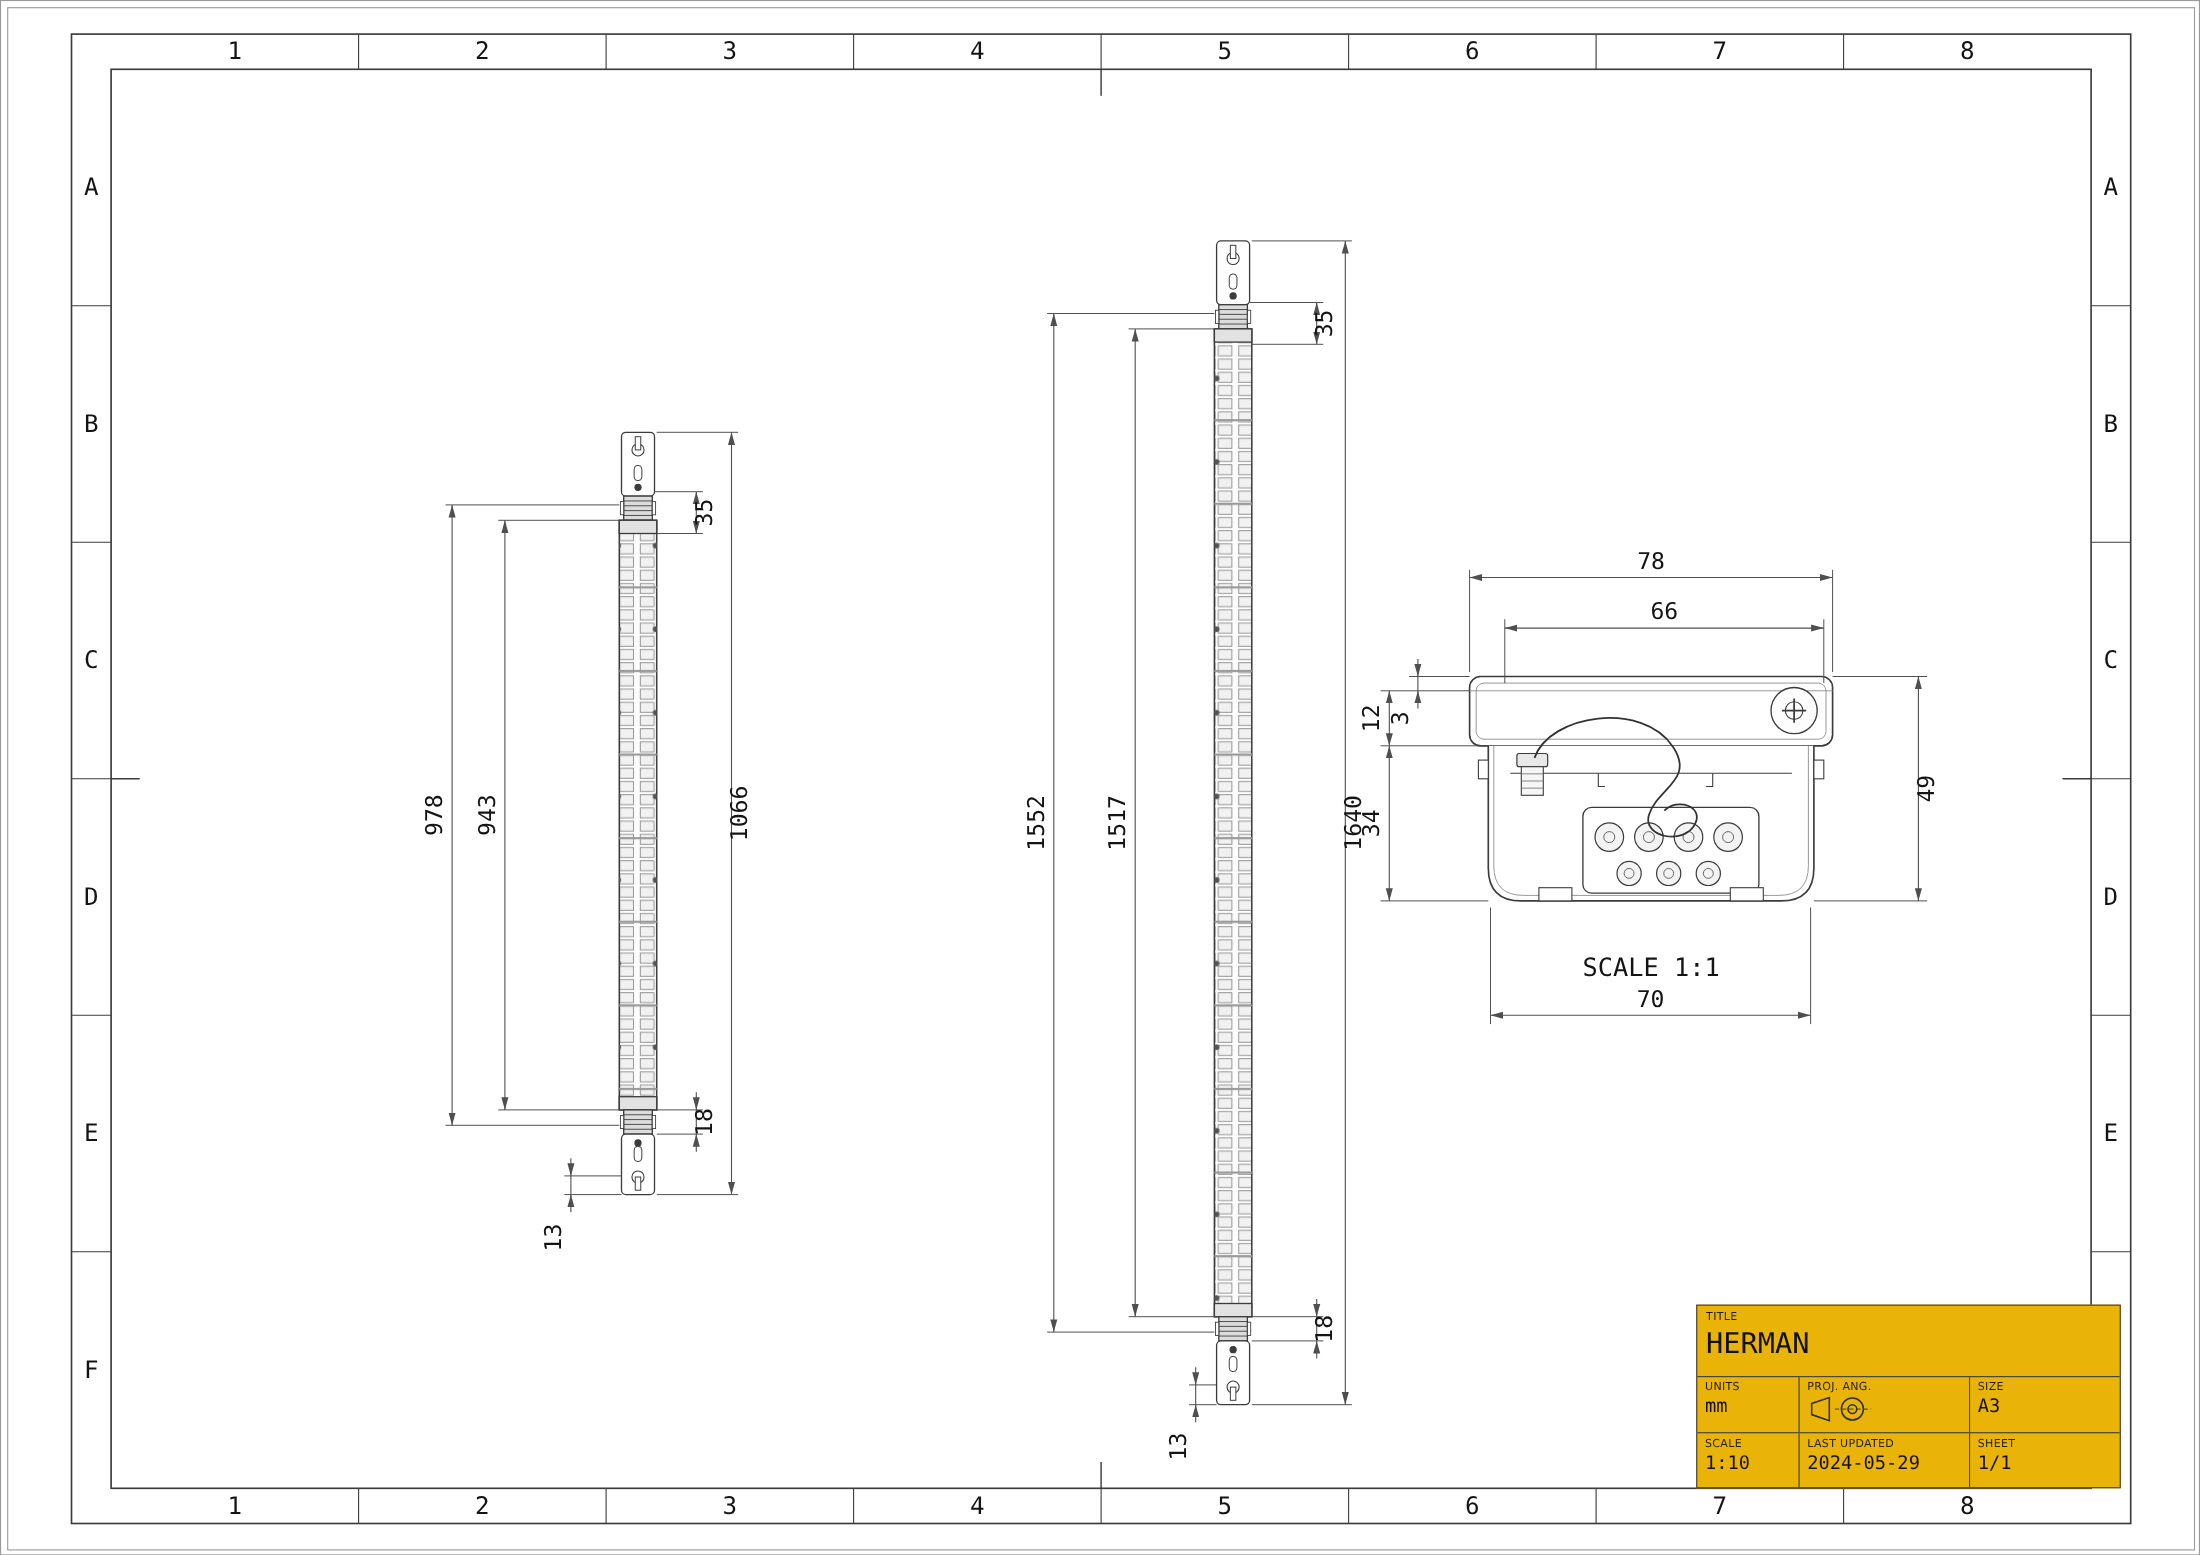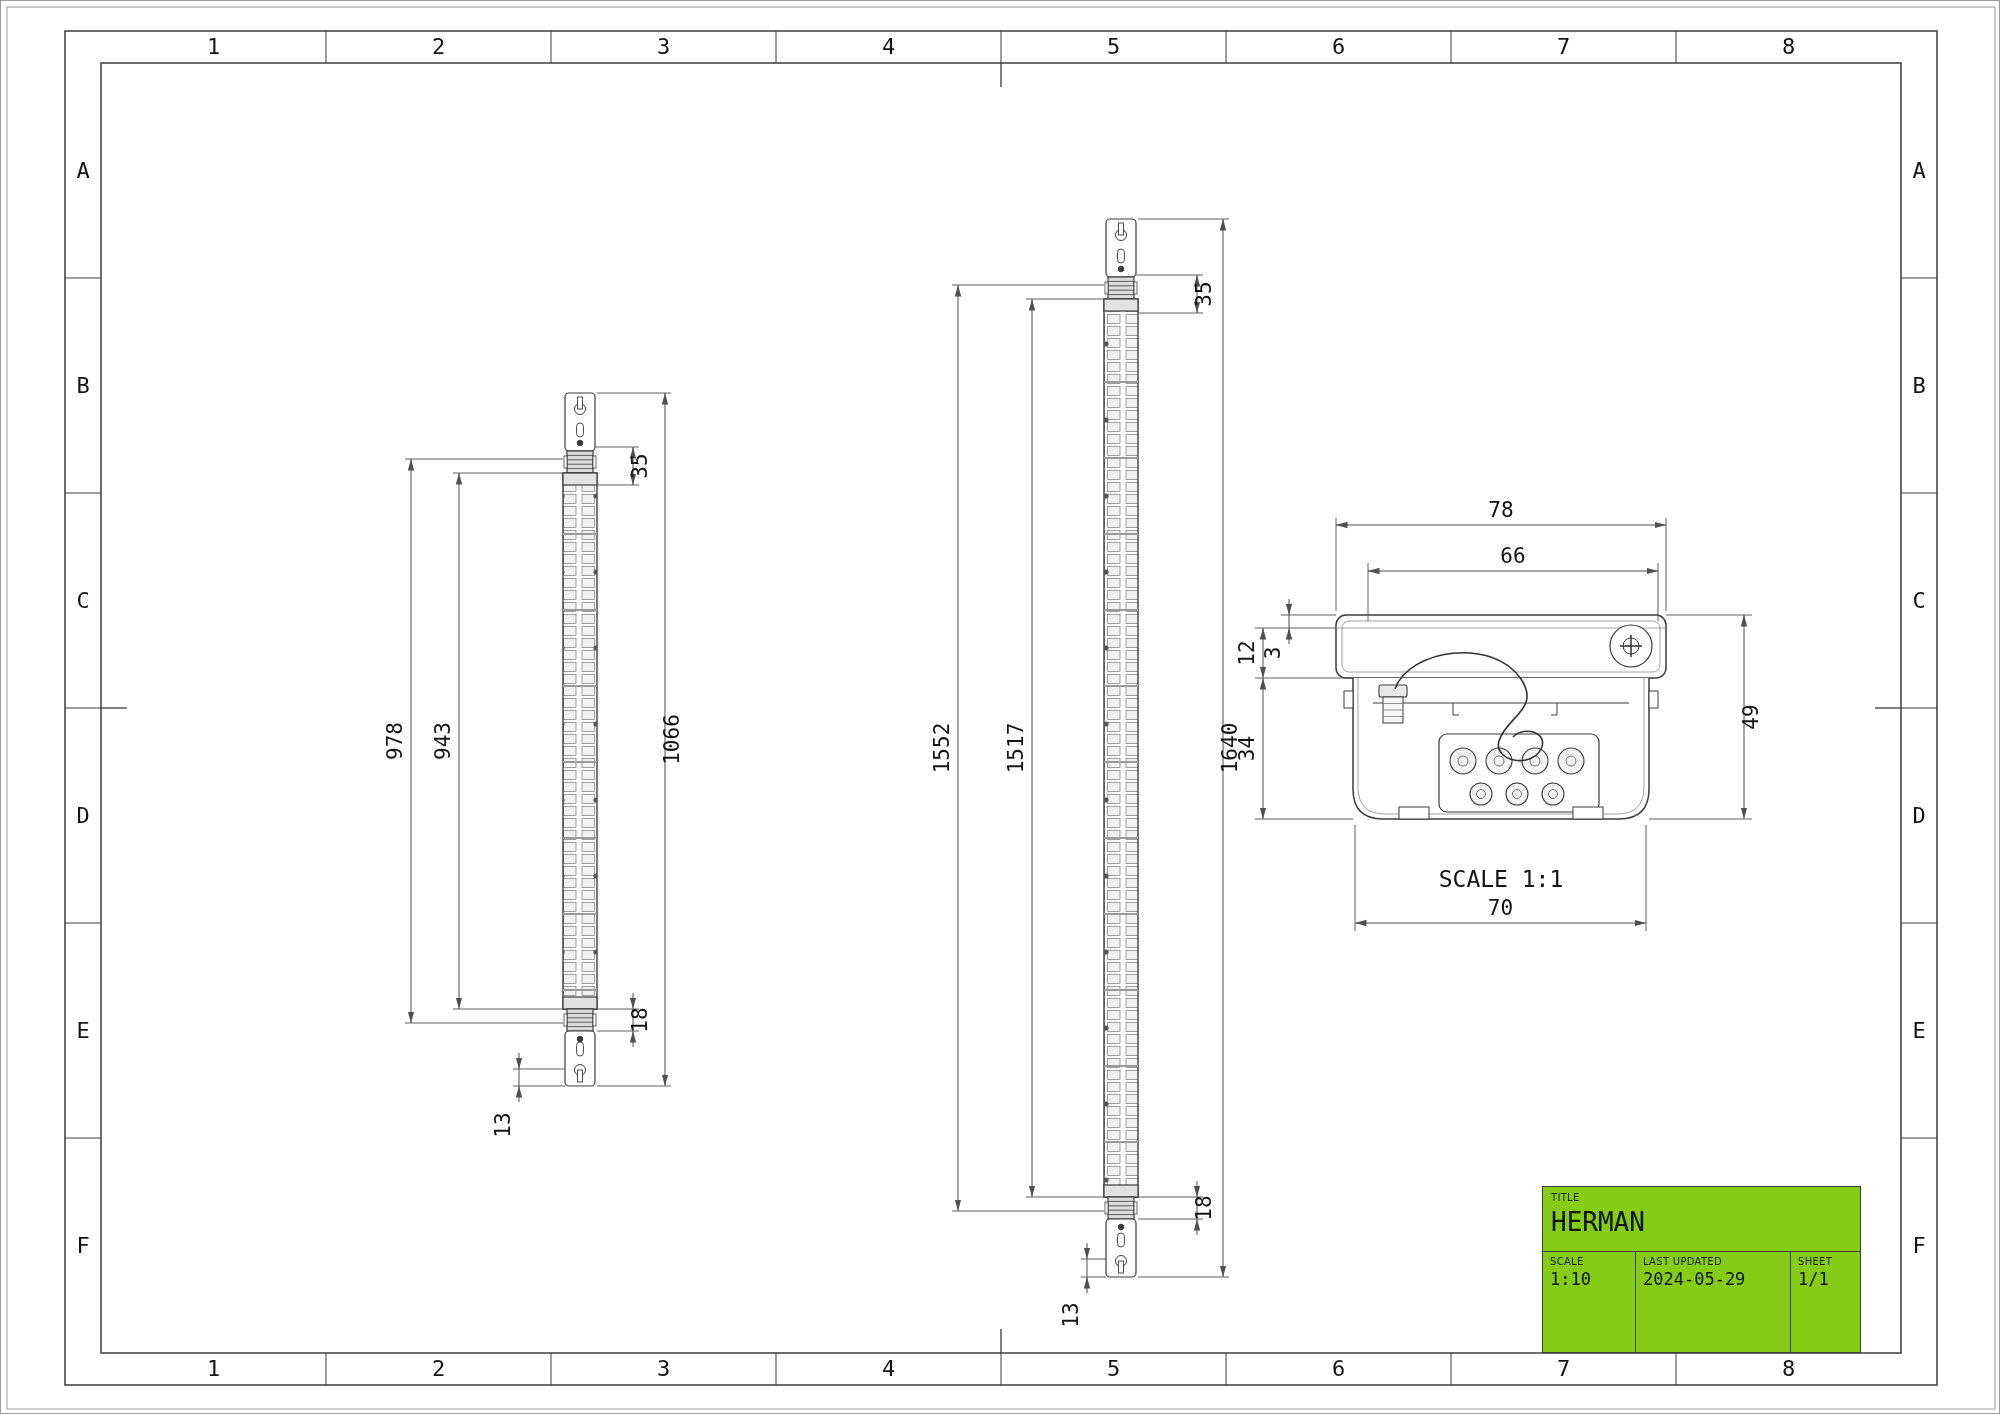--- a/index.html
+++ b/index.html
@@ -4,22 +4,22 @@
 <style>
   html,body{margin:0;padding:0;background:#e8e8e8;}
   .sheet{
     position:relative;width:2000px;height:1414px;background:#ffffff;
     border:1px solid #9a9a9a;box-sizing:border-box;overflow:hidden;
     font-family:"DejaVu Sans Mono",monospace;
   }
   svg#sheet-svg{position:absolute;left:0;top:0;}
   
   .titleblock{
-    position:absolute;left:1541px;top:1185px;width:319px;height:167px;
-    border:1.5px solid #3c3c3c;background:#84cc16;color:#111;
+    position:absolute;left:1541px;top:1185px;width:386px;height:167px;
+    border:1.5px solid #3c3c3c;background:#eab308;color:#111;
     box-sizing:border-box;display:flex;flex-direction:column;
     font-family:"DejaVu Sans Mono",monospace;
   }
   .tb-row{display:flex;box-sizing:border-box;}
   .tb-row + .tb-row{border-top:1.2px solid #3c3c3c;}
   .tb-title{height:64px;flex-direction:column;padding:5px 8px;}
   .tb-mid{height:51px;}
   .tb-bot{flex:1;}
   .tb-cell{padding:4px 7px;box-sizing:border-box;display:flex;flex-direction:column;}
   .tb-cell + .tb-cell{border-left:1.2px solid #3c3c3c;}
@@ -292,20 +292,39 @@
       <line x1="1354" y1="922" x2="1645" y2="922" stroke="#4f4f4f" stroke-width="1" marker-start="url(#ah)" marker-end="url(#ah)"></line>
       <text x="1499.5" y="914" text-anchor="middle" font-size="21" font-family="DejaVu Sans Mono, monospace" fill="#141414">70</text>
       <text x="1500" y="886" text-anchor="middle" font-size="23" font-family="DejaVu Sans Mono, monospace" fill="#141414">SCALE 1:1</text>
     </svg>
 
   <div class="titleblock">
     <div class="tb-row tb-title">
       <div class="tb-label">TITLE</div>
       <div class="tb-value tb-big">HERMAN</div>
     </div>
+    <div class="tb-row tb-mid">
+      <div class="tb-cell w1">
+        <div class="tb-label">UNITS</div>
+        <div class="tb-value">mm</div>
+      </div>
+      <div class="tb-cell w2">
+        <div class="tb-label">PROJ. ANG.</div>
+        <svg class="proj-sym" width="62" height="26" viewBox="0 0 62 26">
+          <polygon points="4,8 20,2.5 20,23.5 4,18" fill="none" stroke="#2d2d2d" stroke-width="1.4"></polygon>
+          <line x1="25" y1="13" x2="58" y2="13" stroke="#2d2d2d" stroke-width="0.8" stroke-dasharray="4 2.5"></line>
+          <circle cx="41" cy="13" r="10" fill="none" stroke="#2d2d2d" stroke-width="1.4"></circle>
+          <circle cx="41" cy="13" r="4" fill="none" stroke="#2d2d2d" stroke-width="1.4"></circle>
+        </svg>
+      </div>
+      <div class="tb-cell w3">
+        <div class="tb-label">SIZE</div>
+        <div class="tb-value">A3</div>
+      </div>
+    </div>
     <div class="tb-row tb-bot">
       <div class="tb-cell w1">
         <div class="tb-label">SCALE</div>
         <div class="tb-value">1:10</div>
       </div>
       <div class="tb-cell w2">
         <div class="tb-label">LAST UPDATED</div>
         <div class="tb-value">2024-05-29</div>
       </div>
       <div class="tb-cell w3">

